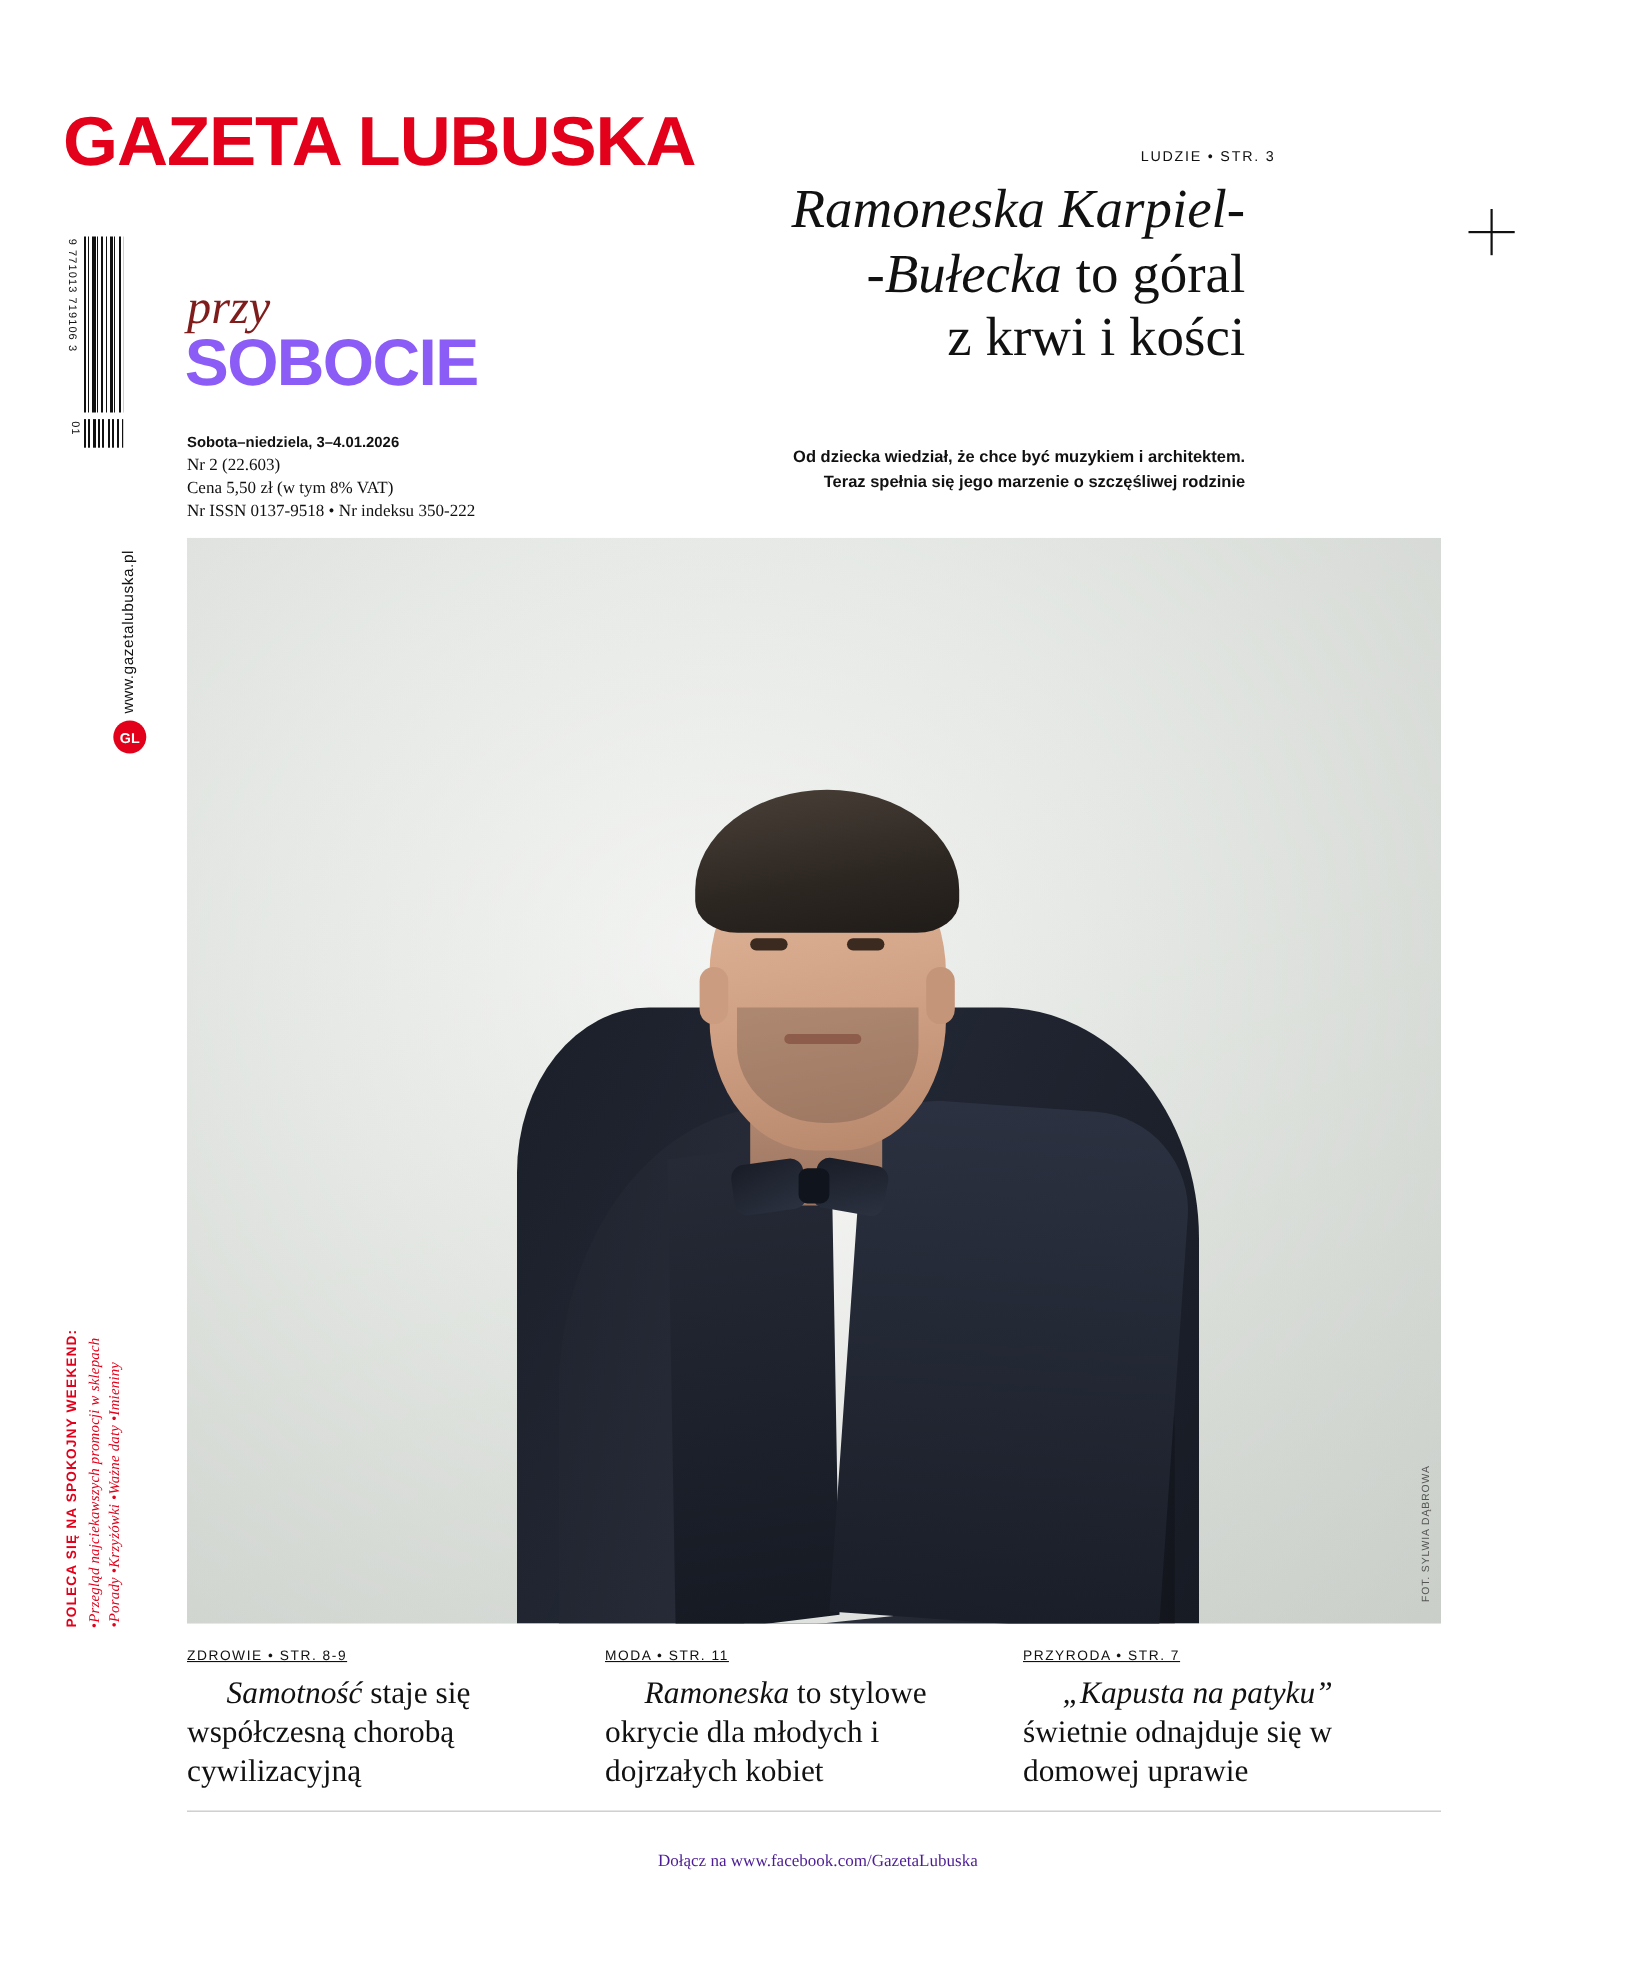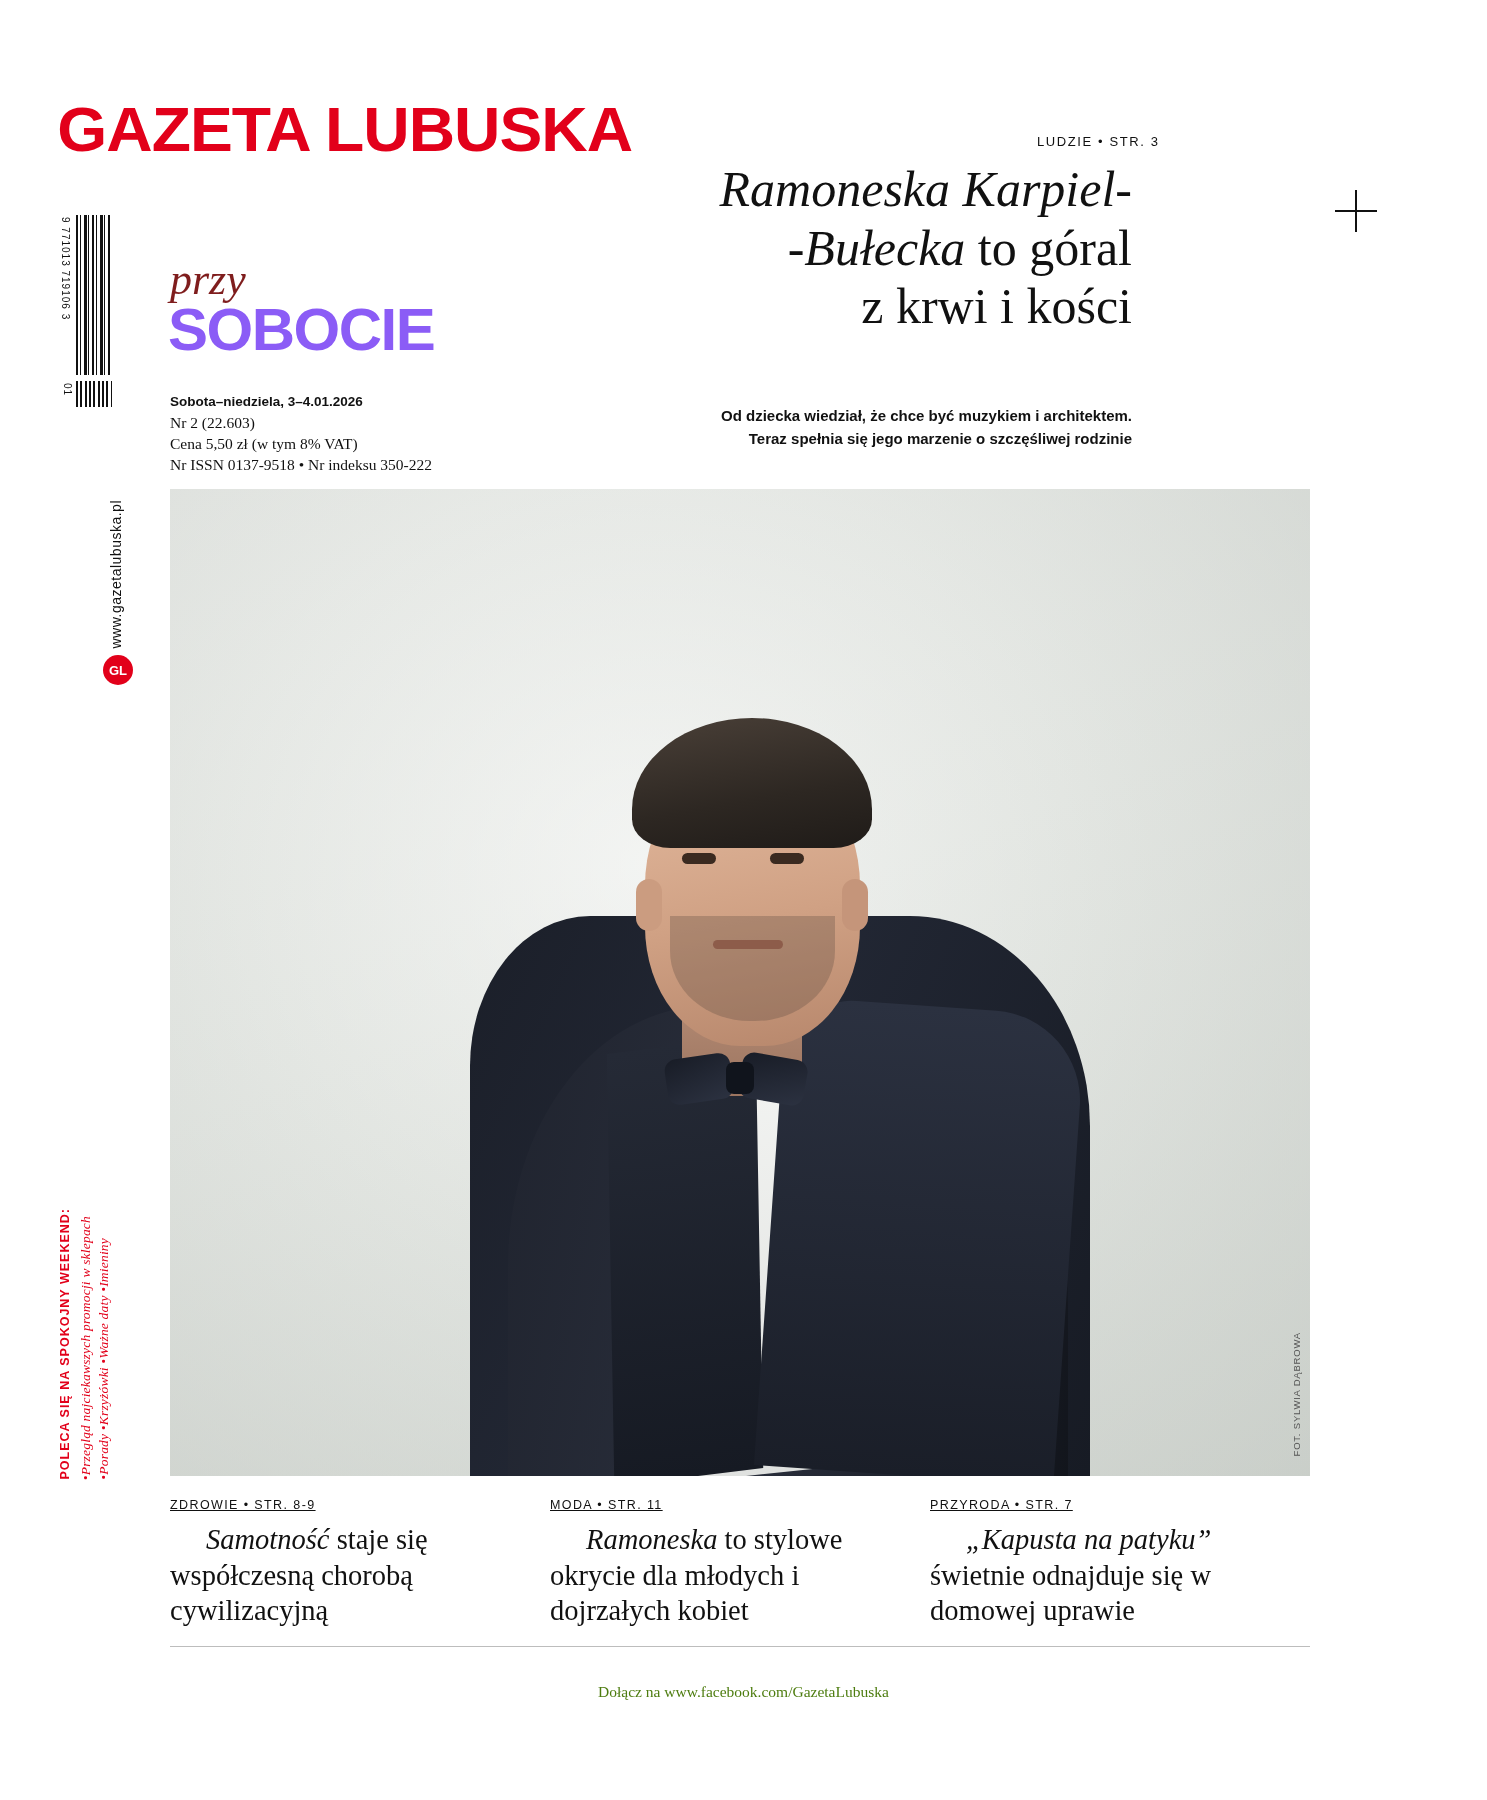--- a/index.html
+++ b/index.html
@@ -453,21 +453,21 @@
   .rule-bottom { left: 170px; top: 1646px; width: 1140px; }
 
   .fb-line {
     position: absolute;
     left: 0;
     top: 1683px;
     width: 1487px;
     text-align: center;
     font-family: "Liberation Serif", serif;
     font-size: 15.5px;
-    color: #4d7c0f;
+    color: #4c1d95;
   }
 </style>
 </head>
 <body>
 
 <div class="masthead">
   <span>GAZETA LUBUSKA</span>
 </div>
 
 <div class="barcode-wrap">

